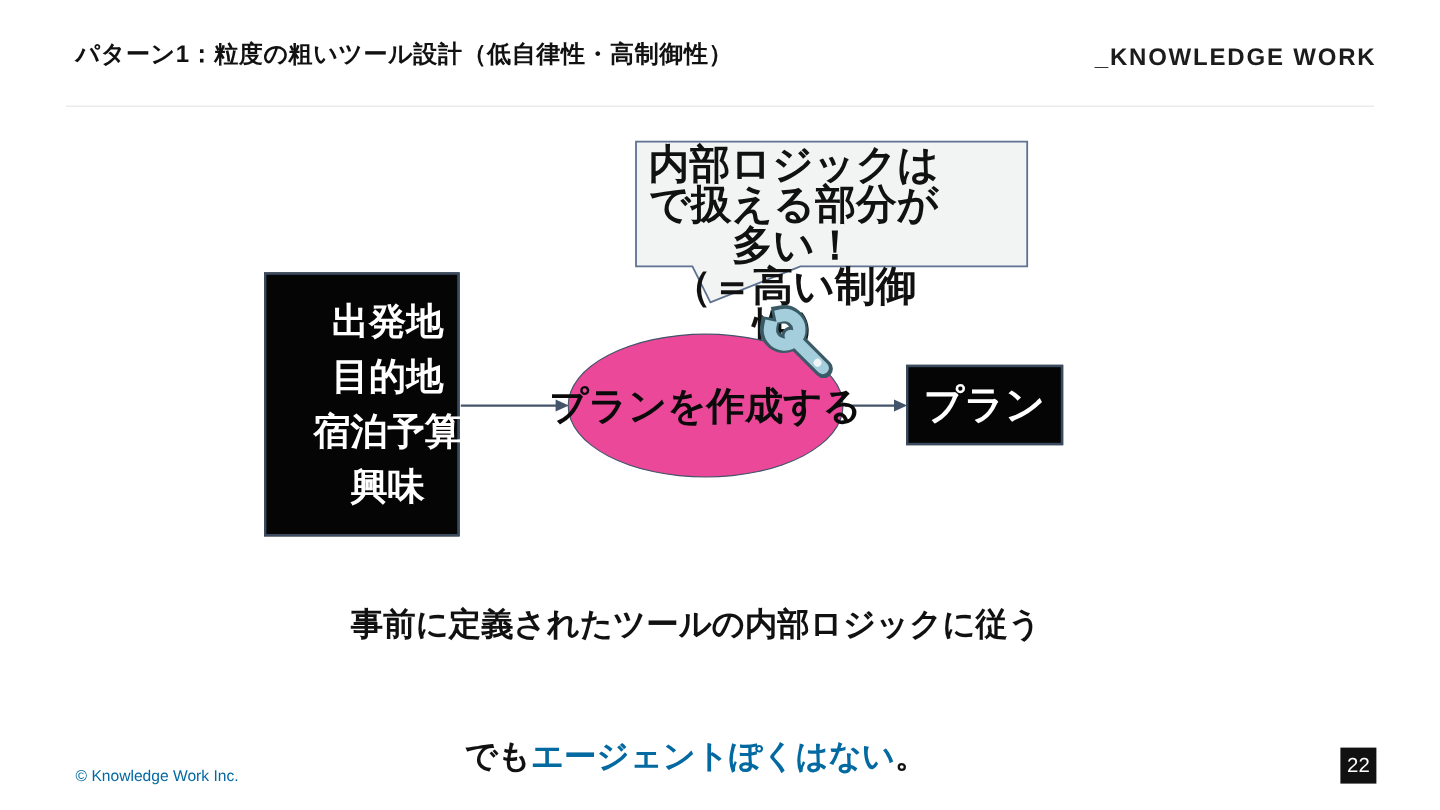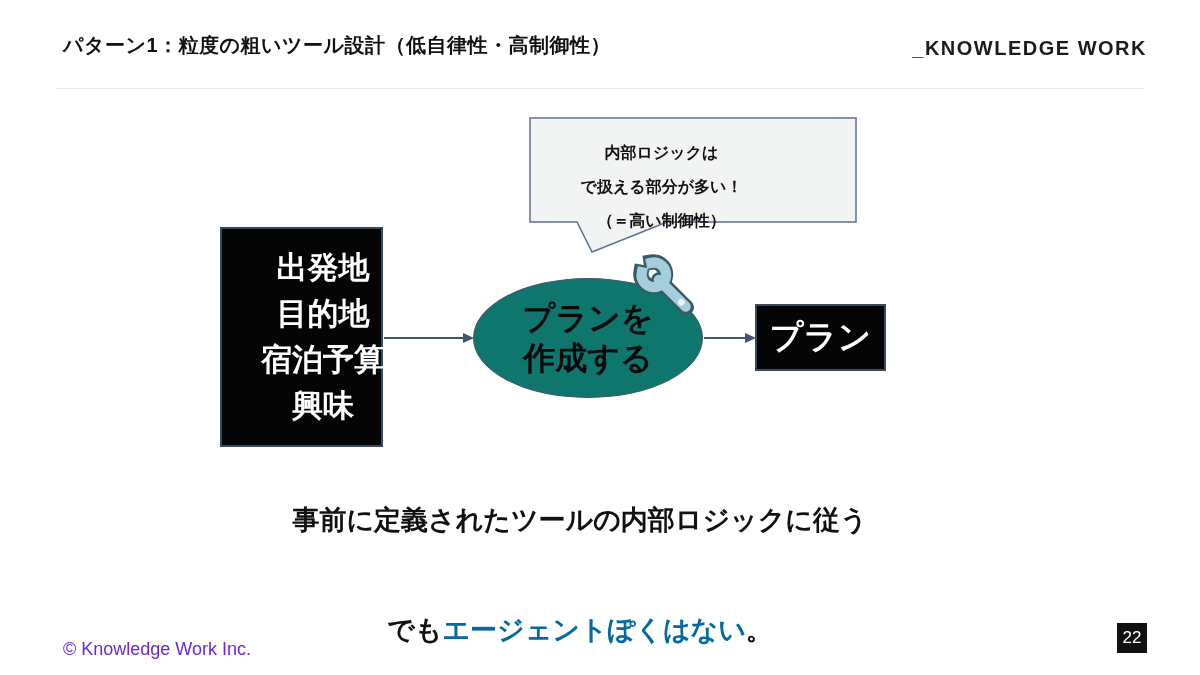--- a/index.html
+++ b/index.html
@@ -23,37 +23,37 @@
     font-size: 20px; font-weight: 800; color: #1c1c1c;
     letter-spacing: 1.5px; white-space: nowrap;
   }
   .divider {
     position: absolute; left: 55px; top: 88px;
     width: 1090px; height: 1px; background: #e7e7e7;
   }
   
   .diagram-svg { position: absolute; left: 0; top: 0; width: 1200px; height: 675px; pointer-events: none; }
   .callout-text {
-    position: absolute; left: 530px; top: 136px; width: 263px;
-    text-align: center; font-size: 16px; font-weight: bold; color: #111;
+    position: absolute; left: 530px; top: 120px; width: 263px;
+    text-align: center; font-size: 34px; font-weight: bold; color: #111;
     line-height: 34px;
   }
   .input-box {
     position: absolute; left: 220px; top: 227px; width: 163px; height: 220px;
     background: #050505; border: 2px solid #3a4a5f;
     display: flex; flex-direction: column; justify-content: center; align-items: center; padding-left: 43px;
   }
   .input-box .line {
     color: #ffffff; font-size: 31px; font-weight: bold; line-height: 46px;
     white-space: nowrap;
   }
   .process-ellipse {
     position: absolute; left: 473px; top: 278px; width: 230px; height: 120px;
-    background: #0f766e; border: 1.5px solid #44546a; border-radius: 50%;
-    display: flex; flex-direction: column; justify-content: center; align-items: center;
+    background: #ec4899; border: 1.5px solid #44546a; border-radius: 50%;
+    display: flex; flex-direction: row; justify-content: center; align-items: center;
   }
   .process-ellipse .line {
     color: #0a0a0a; font-size: 32px; font-weight: bold; line-height: 40px;
     white-space: nowrap;
   }
   .wrench { position: absolute; left: 628px; top: 249px; width: 82px; height: 82px; }
   .output-box {
     position: absolute; left: 755px; top: 304px; width: 131px; height: 67px;
     background: #050505; border: 2px solid #3a4a5f;
     display: flex; justify-content: center; align-items: center;
@@ -66,21 +66,21 @@
     position: absolute; left: 0; width: 1160px; text-align: center;
     font-size: 27px; font-weight: bold; color: #111; white-space: nowrap;
   }
   .summary-1 { top: 502px; }
   .summary-2 { top: 557px; }
   .summary-3 { top: 612px; }
   .highlight-red { color: #0369a1; }
   
   .copyright {
     position: absolute; left: 63px; top: 639px;
-    font-size: 18px; color: #6d28d9;
+    font-size: 13px; color: #0369a1;
   }
   .page-number {
     position: absolute; left: 1117px; top: 623px; width: 30px; height: 30px;
     background: #111; color: #fff; font-size: 17px;
     display: flex; justify-content: center; align-items: center;
   }
 </style>
 </head>
 <body>
 

